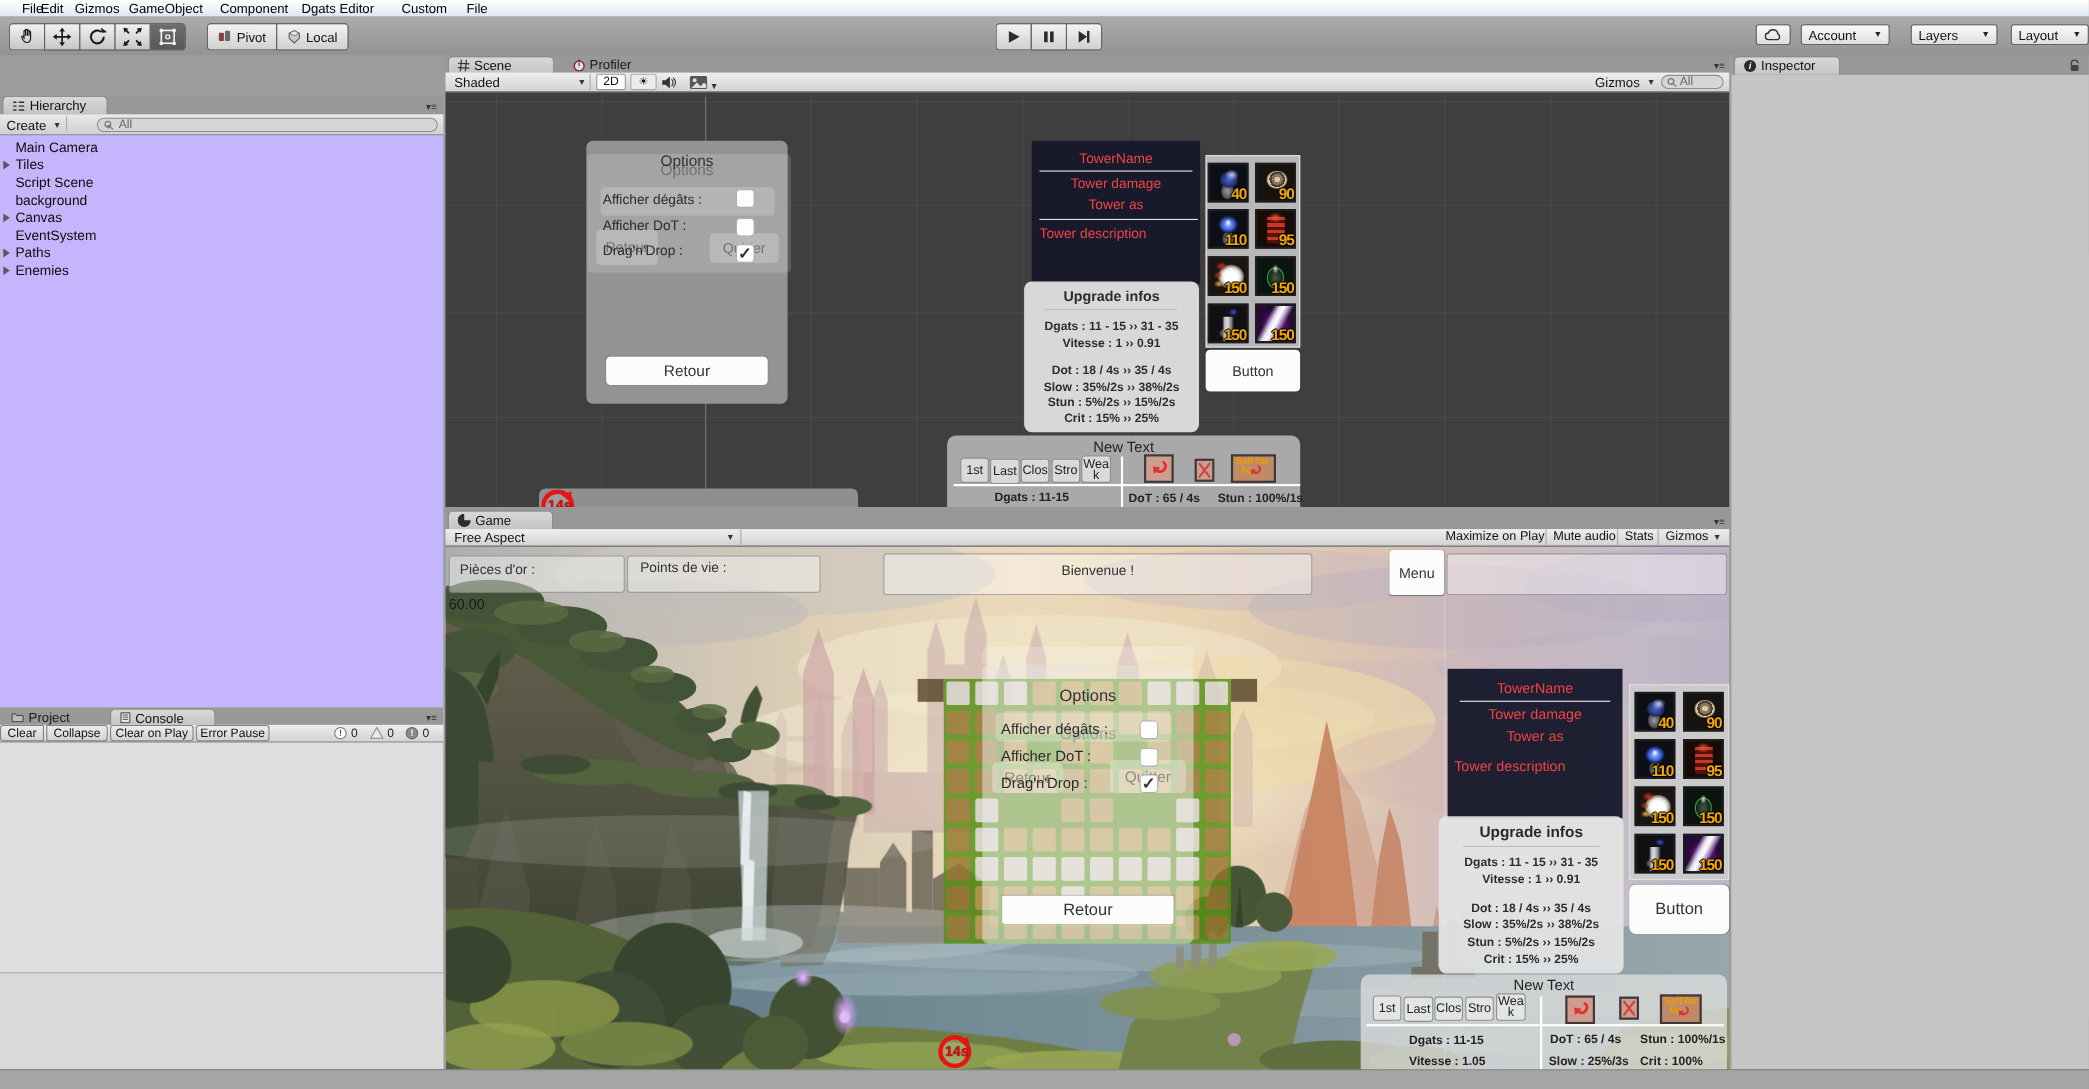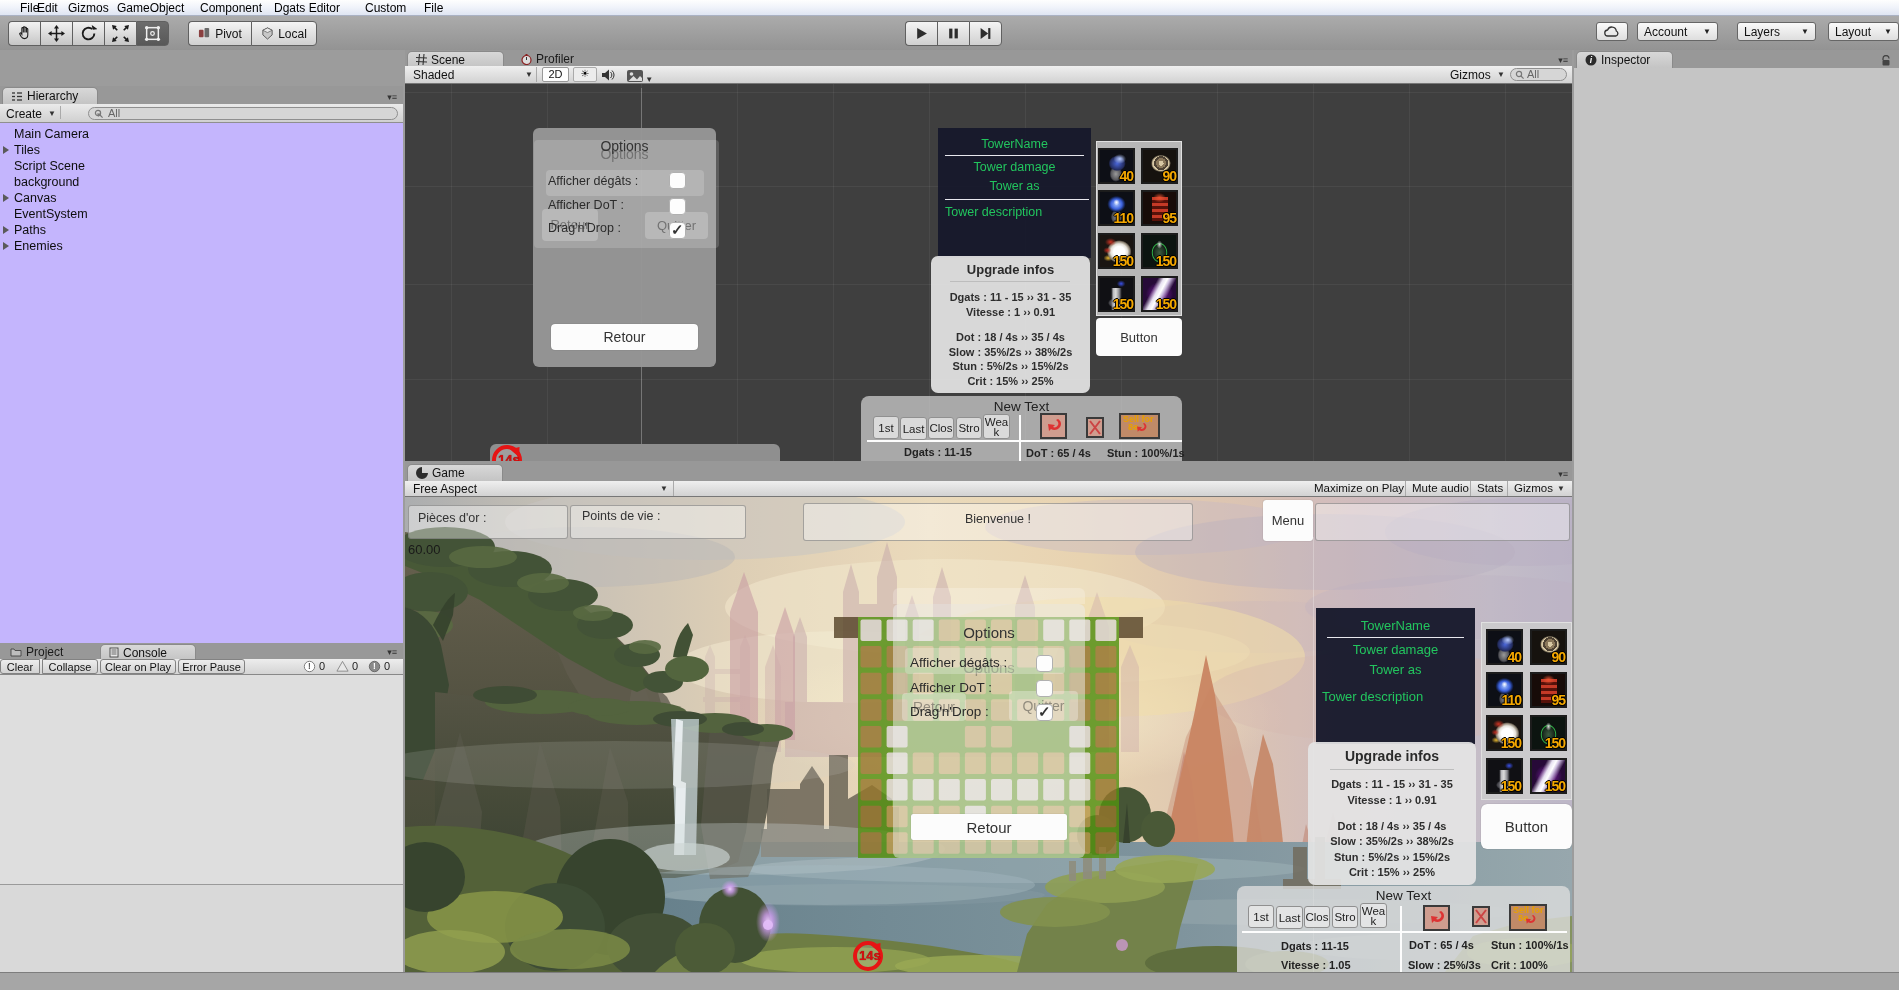--- a/index.html
+++ b/index.html
@@ -39,21 +39,21 @@
 #scenebody{position:absolute;left:0;top:34px;width:1167px;height:377px;background:#3f3f3f;overflow:hidden;}
 .gridv{position:absolute;top:0;bottom:0;width:1px;background:rgba(255,255,255,0.055);}
 .gridh{position:absolute;left:0;right:0;height:1px;background:rgba(255,255,255,0.055);}
 
 #game{position:absolute;left:405px;top:461px;width:1167px;height:511px;}
 #gamebar{position:absolute;left:0;top:20px;width:1167px;height:16px;background:linear-gradient(#efefef,#d2d2d2);border-bottom:1px solid #777;box-sizing:border-box;font-size:11.5px;}
 #gamebody{position:absolute;left:0;top:36px;width:1167px;height:475px;overflow:hidden;}
 
 #statusbar{position:absolute;left:0;top:972px;width:1899px;height:18px;background:#a6a6a6;border-top:1px solid #7d7d7d;box-sizing:border-box;}
 
-.towerpanel{position:absolute;background:rgba(23,25,44,0.96);color:#22c55e;}
+.towerpanel{position:absolute;background:rgba(23,25,44,0.96);color:#ef4444;}
 .tp-line{position:absolute;height:1px;background:#e8e8ee;}
 .upanel{position:absolute;background:rgba(228,228,228,0.93);border-radius:7px;color:#2a2a2a;}
 .iconpanel{position:absolute;background:rgba(205,205,205,0.85);border:1px solid #e0e0e0;box-sizing:border-box;}
 .ticon{position:absolute;width:37px;height:36px;border:2px solid #1c1c1c;box-sizing:border-box;}
 .tprice{position:absolute;right:0px;bottom:-2px;font-size:14px;font-weight:bold;color:#f5a800;text-shadow:-1px 0 #000,1px 0 #000,0 -1px #000,0 1px #000;letter-spacing:-1px;}
 .whitebtn{position:absolute;background:#fcfcfc;border-radius:4px;color:#333;display:flex;align-items:center;justify-content:center;box-shadow:0 0 1px rgba(0,0,0,.4);}
 .newtext{position:absolute;background:rgba(222,222,222,0.78);border-radius:8px 8px 0 0;}
 .ntbtn{position:absolute;background:rgba(235,235,235,0.75);border:1px solid #909090;border-radius:3px;font-size:11.5px;color:#222;display:flex;align-items:center;justify-content:center;text-align:center;box-sizing:border-box;line-height:10px;}
 .nticon{position:absolute;background:#cf9d8f;border:2px solid #3a3a3a;box-sizing:border-box;}
 .ntstat{position:absolute;font-size:11px;font-weight:bold;color:#222;white-space:nowrap;}

